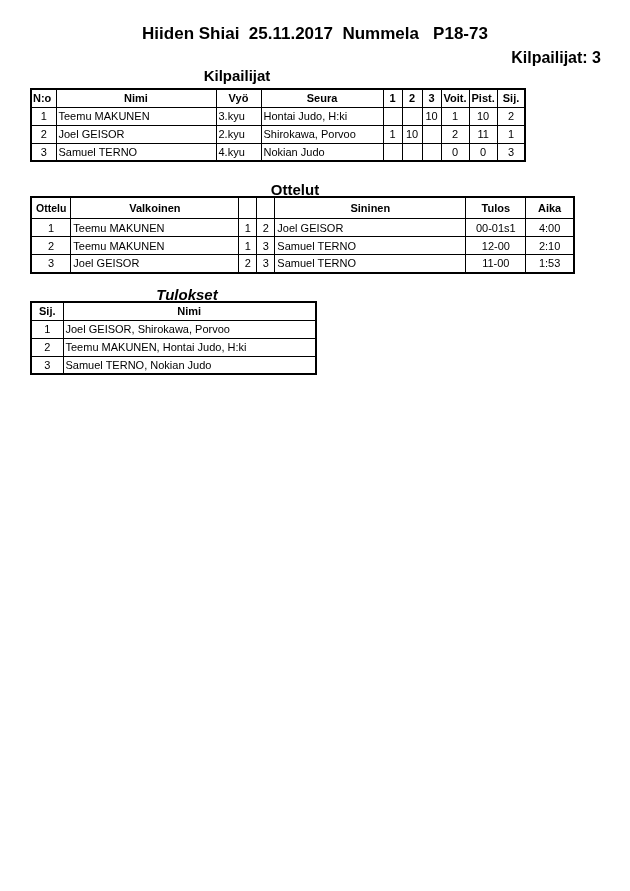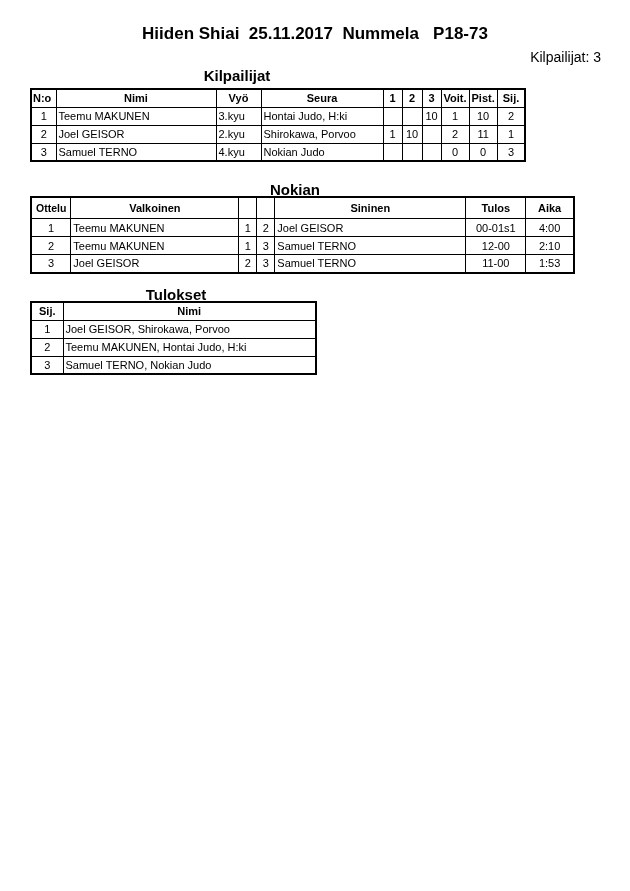--- a/index.html
+++ b/index.html
@@ -6,25 +6,25 @@
   html,body { background:#ffffff; }
   body {
     width:630px; height:891px; position:relative;
     font-family:"Liberation Sans", sans-serif; color:#000;
   }
   .abs { position:absolute; }
   .title {
     top:24px; left:0; width:630px; text-align:center;
     font-size:17px; font-weight:bold; white-space:pre;
   }
-  .pcount { top:49px; right:29px; font-size:14px; font-weight:normal; }
+  .pcount { top:49px; right:29px; font-size:16px; font-weight:bold; }
   .sec-heading { font-size:15px; font-weight:bold; text-align:center; }
   .h-comp    { top:67px;  left:0; width:474px; }
   .h-matches { top:181px; left:0; width:590px; }
-  .h-results { top:286px; left:4px; width:344px; }
+  .h-results { top:286px; left:15px; width:344px;font-style:italic; }
 
   table.tbl {
     position:absolute; border-collapse:collapse; table-layout:fixed;
     background:#fff; border:2px solid #000;
   }
   .tbl th, .tbl td {
     border:1px solid #000; font-size:11px; height:18px;
     padding:0 2px; overflow:hidden; white-space:nowrap; vertical-align:middle;
   }
   .tbl th { font-weight:bold; text-align:center; }
@@ -104,21 +104,21 @@
       <td class="c"></td>
       <td class="c"></td>
       <td class="c"></td>
       <td class="c">0</td>
       <td class="c">0</td>
       <td class="c">3</td>
     </tr>
   </tbody>
 </table>
 
-<div class="abs sec-heading h-matches">Nokian</div>
+<div class="abs sec-heading h-matches">Ottelut</div>
 <table class="tbl matches">
   <colgroup>
     <col style="width:30px">
       <col style="width:168px">
       <col style="width:18px">
       <col style="width:18px">
     <col style="width:191px">
       <col style="width:60px">
       <col style="width:48px">
   </colgroup>

